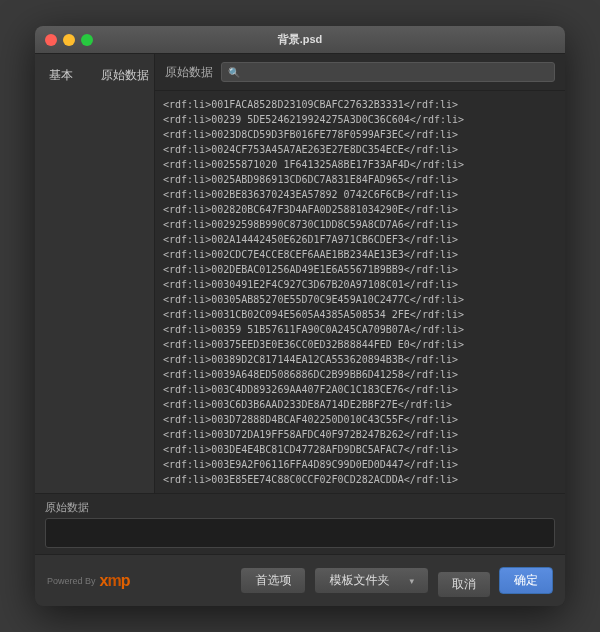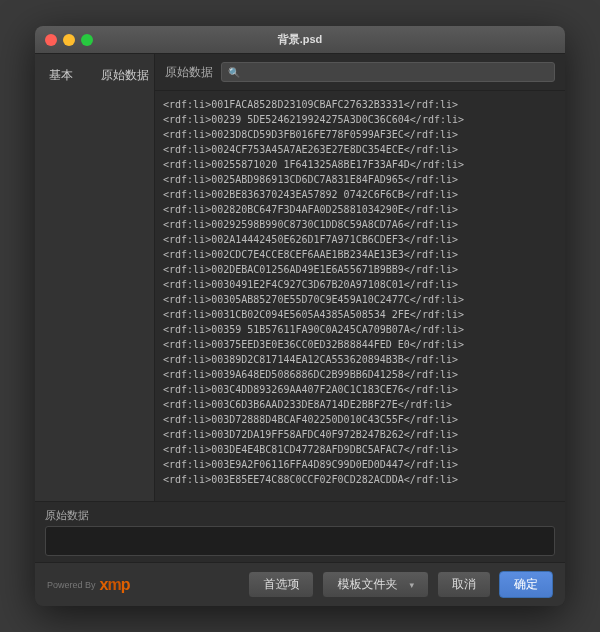--- a/index.html
+++ b/index.html
@@ -230,27 +230,28 @@
       color: #ddd;
       border: 1px solid #333;
     }
 
     .btn-template {
       background: linear-gradient(to bottom, #5a5a5a, #484848);
       color: #ddd;
       border: 1px solid #333;
       display: flex;
       align-items: center;
-      gap: 12px;
+      gap: 20px;
     }
 
     .btn-cancel {
       background: linear-gradient(to bottom, #5a5a5a, #484848);
       color: #ddd;
       border: 1px solid #333;
+      margin-top: 8px;
     }
 
     .btn-confirm {
       background: linear-gradient(to bottom, #5a8de0, #4a7dcf);
       color: #fff;
       border: 1px solid #3a6db0;
     }
 
     .chevron {
       font-size: 9px;

